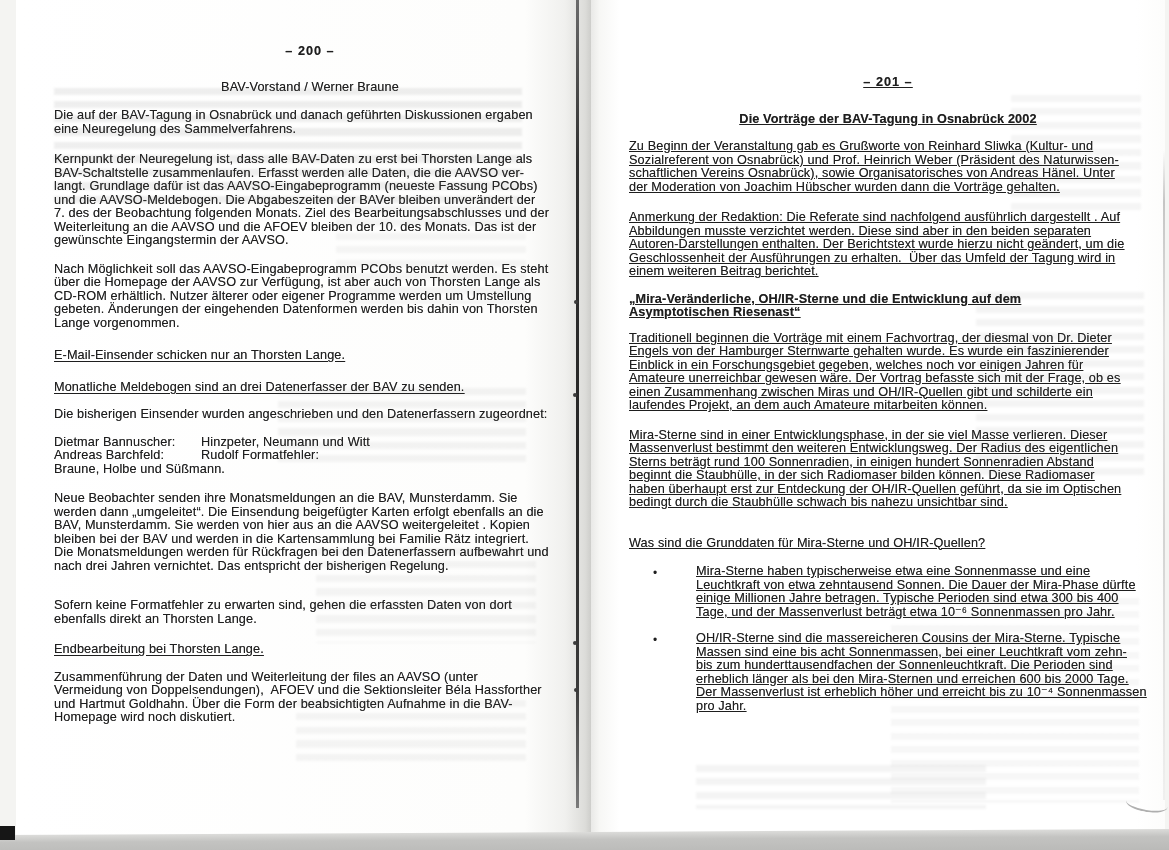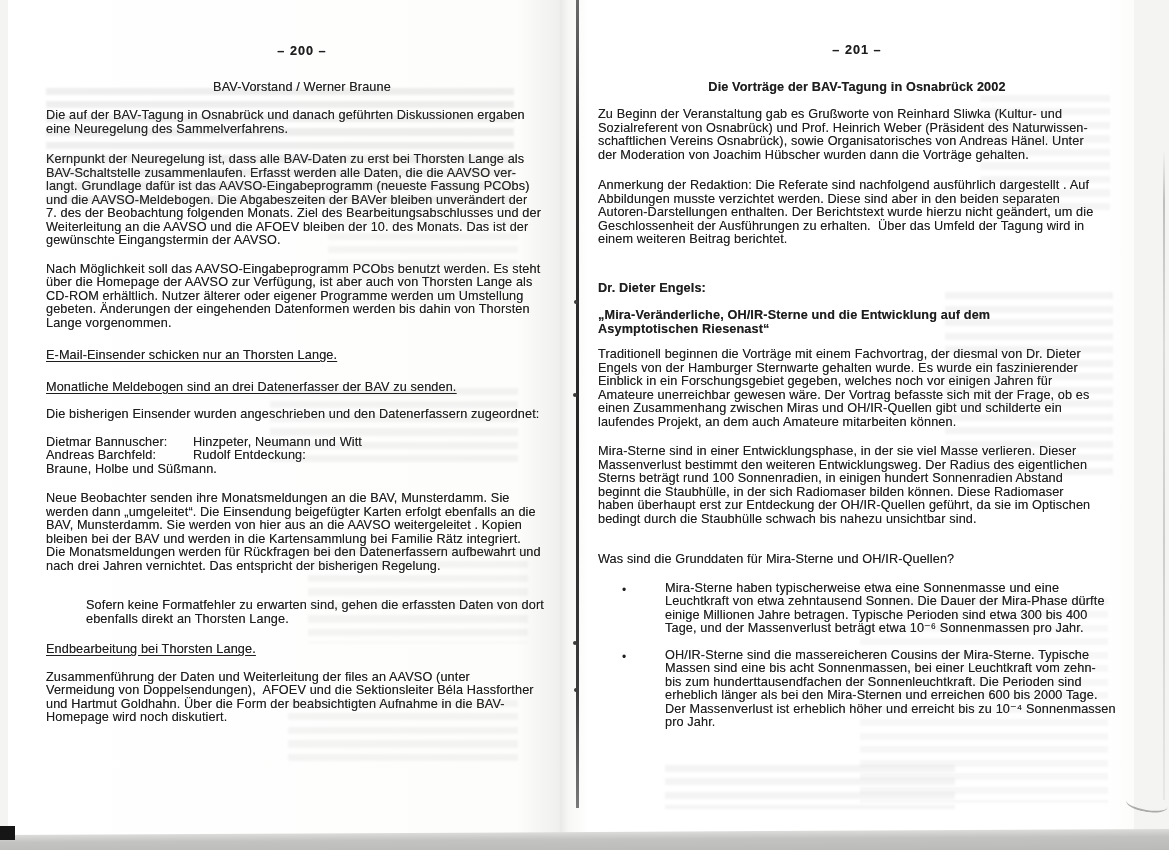--- a/index.html
+++ b/index.html
@@ -4,28 +4,29 @@
 <style>
   html,body{margin:0;padding:0;}
   body{
     width:1169px;height:850px;position:relative;overflow:hidden;
     background:#f4f4f2;
     font-family:"Liberation Sans","DejaVu Sans",sans-serif;
     color:#1e1e1e;
   }
   .page{position:absolute;top:0;height:850px;box-sizing:border-box;}
   .page-left{
-    left:8px;width:578px;
+    left:16px;width:578px;
     background:linear-gradient(to right,#ffffff 0%,#fdfdfc 88%,#f0f0ee 95%,#dcdcd9 98.5%,#c6c6c3 100%);
     padding:45px 28px 0 38px;
   }
   .page-right{
-    left:560px;width:574px;
+    left:591px;width:574px;
     background:linear-gradient(to right,#e9e9e7 0%,#f7f7f5 1.5%,#ffffff 5%,#ffffff 95%,#fcfcfb 100%);
-    padding:44px 18px 0 38px;
+    padding:76px 18px 0 38px;
+    text-decoration:underline;
   }
   .gutter-line{
     position:absolute;left:576px;top:0;width:3px;height:808px;
     background:linear-gradient(180deg,#6a6a6a 0%,#303030 20%,#262626 55%,#3a3a3a 85%,#7a7a7a 100%);
   }
   .gutter-speck{position:absolute;width:4px;height:4px;background:#3c3c3c;border-radius:50%;}
   .bottom-band{
     position:absolute;left:-12px;right:-12px;top:832px;height:30px;
     background:linear-gradient(180deg,#dcdcda 0%,#c3c3c1 25%,#b4b4b2 100%);
     transform:rotate(-0.3deg);
@@ -87,31 +88,31 @@
 gebeten. Änderungen der eingehenden Datenformen werden bis dahin von Thorsten
 Lange vorgenommen.</div>
   <div class="txt uline" style="margin-top:19px;">E-Mail-Einsender schicken nur an Thorsten Lange.</div>
   <div class="txt uline" style="margin-top:18px;">Monatliche Meldebogen sind an drei Datenerfasser der BAV zu senden.</div>
   <div class="txt" style="margin-top:14px;">Die bisherigen Einsender wurden angeschrieben und den Datenerfassern zugeordnet:</div>
 
   <div class="assign txt" style="margin-top:14px;">
     <span>Dietmar Bannuscher:</span>
     <span>Hinzpeter, Neumann und Witt</span>
     <span>Andreas Barchfeld:</span>
-    <span>Rudolf Entdeckung:</span>
+    <span>Rudolf Formatfehler:</span>
     <span>Braune, Holbe und Süßmann.</span>
   </div>
 
   <div class="txt" style="margin-top:16px;">Neue Beobachter senden ihre Monatsmeldungen an die BAV, Munsterdamm. Sie
 werden dann „umgeleitet“. Die Einsendung beigefügter Karten erfolgt ebenfalls an die
 BAV, Munsterdamm. Sie werden von hier aus an die AAVSO weitergeleitet . Kopien
 bleiben bei der BAV und werden in die Kartensammlung bei Familie Rätz integriert.
 Die Monatsmeldungen werden für Rückfragen bei den Datenerfassern aufbewahrt und
 nach drei Jahren vernichtet. Das entspricht der bisherigen Regelung.</div>
-  <div class="txt" style="margin-top:26px;margin-left:40px;">Sofern keine Formatfehler zu erwarten sind, gehen die erfassten Daten von dort
+  <div class="txt" style="margin-top:26px;">Sofern keine Formatfehler zu erwarten sind, gehen die erfassten Daten von dort
 ebenfalls direkt an Thorsten Lange.</div>
   <div class="txt uline" style="margin-top:17px;">Endbearbeitung bei Thorsten Lange.</div>
   <div class="txt" style="margin-top:14px;">Zusammenführung der Daten und Weiterleitung der files an AAVSO (unter
 Vermeidung von Doppelsendungen),  AFOEV und die Sektionsleiter Béla Hassforther
 und Hartmut Goldhahn. Über die Form der beabsichtigten Aufnahme in die BAV-
 Homepage wird noch diskutiert.</div>
 </div>
 
 <div class="page page-right">
   <div class="ghost" style="left:420px;top:95px;width:130px;height:118px;opacity:.3;"></div>
@@ -123,21 +124,20 @@
   <div class="txt center bold" style="margin-top:23px;">Die Vorträge der BAV-Tagung in Osnabrück 2002</div>
   <div class="txt" style="margin-top:14px;">Zu Beginn der Veranstaltung gab es Grußworte von Reinhard Sliwka (Kultur- und
 Sozialreferent von Osnabrück) und Prof. Heinrich Weber (Präsident des Naturwissen-
 schaftlichen Vereins Osnabrück), sowie Organisatorisches von Andreas Hänel. Unter
 der Moderation von Joachim Hübscher wurden dann die Vorträge gehalten.</div>
   <div class="txt" style="margin-top:17px;">Anmerkung der Redaktion: Die Referate sind nachfolgend ausführlich dargestellt . Auf
 Abbildungen musste verzichtet werden. Diese sind aber in den beiden separaten
 Autoren-Darstellungen enthalten. Der Berichtstext wurde hierzu nicht geändert, um die
 Geschlossenheit der Ausführungen zu erhalten.  Über das Umfeld der Tagung wird in
 einem weiteren Beitrag berichtet.</div>
-  <div class="txt bold" style="margin-top:35px;">Dr. Dieter Engels:</div>
   <div class="txt bold" style="margin-top:14px;">„Mira-Veränderliche, OH/IR-Sterne und die Entwicklung auf dem
 Asymptotischen Riesenast“</div>
   <div class="txt" style="margin-top:12px;">Traditionell beginnen die Vorträge mit einem Fachvortrag, der diesmal von Dr. Dieter
 Engels von der Hamburger Sternwarte gehalten wurde. Es wurde ein faszinierender
 Einblick in ein Forschungsgebiet gegeben, welches noch vor einigen Jahren für
 Amateure unerreichbar gewesen wäre. Der Vortrag befasste sich mit der Frage, ob es
 einen Zusammenhang zwischen Miras und OH/IR-Quellen gibt und schilderte ein
 laufendes Projekt, an dem auch Amateure mitarbeiten können.</div>
   <div class="txt" style="margin-top:16px;">Mira-Sterne sind in einer Entwicklungsphase, in der sie viel Masse verlieren. Dieser
 Massenverlust bestimmt den weiteren Entwicklungsweg. Der Radius des eigentlichen

